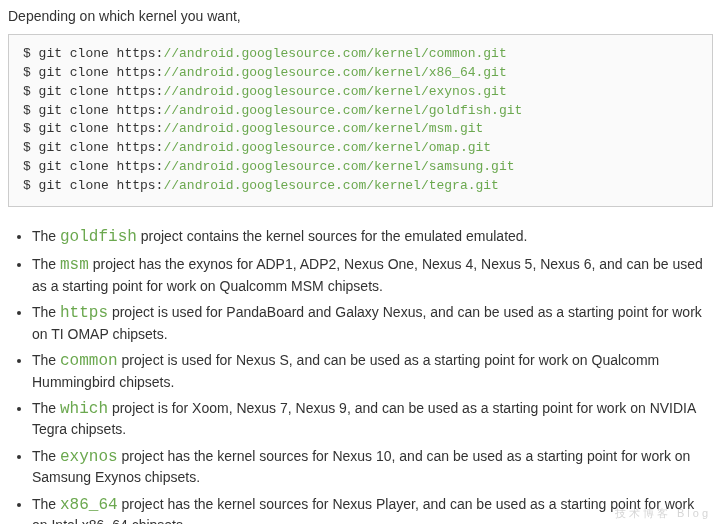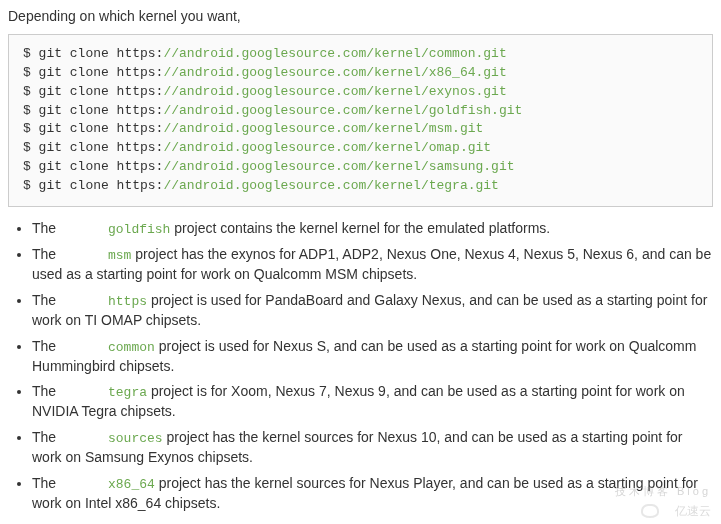--- a/index.html
+++ b/index.html
@@ -14,42 +14,42 @@
     }
     .intro {
       margin-bottom: 10px;
       font-size: 14px;
       color: #333;
     }
     .codeblock {
       border: 1px solid #ccc;
       background: #fafafa;
       padding: 10px 14px;
-      margin: 8px 0 12px 0;
+      margin: 8px 0 19px 0;
       font-family: "Courier New", Courier, monospace;
       font-size: 13px;
       line-height: 1.45;
       white-space: pre;
       overflow-x: auto;
     }
     .codeblock .line { display: block; }
     .codeblock .prefix { color: #333; }
     .codeblock .url { color: #6ba84f; } 
     ul.bullets {
       list-style: disc;
       padding-left: 24px;
       margin-top: 4px;
     }
     ul.bullets li {
       margin: 6px 0;
       line-height: 1.4;
       font-size: 14px;
       color: #333;
     }
-    .kw { color: #6ba84f; font-family: "Courier New", Courier, monospace; font-size: 13px; margin-left: 48px; }
+    .kw { color: #6ba84f; font-family: "Courier New", Courier, monospace; font-size: 16px; }
     .watermark {
       position: absolute;
       right: 10px;
       bottom: 8px;
       opacity: 0.35;
       font-family: Arial, sans-serif;
       text-align: right;
       pointer-events: none;
       user-select: none;
     }
@@ -82,26 +82,26 @@
     }
   </style>
 </head>
 <body>
 
 <p class="intro">Depending on which kernel you want,</p>
 
 <div class="codeblock"><span class="line"><span class="prefix">$ git clone https:</span><span class="url">//android.googlesource.com/kernel/common.git</span></span><span class="line"><span class="prefix">$ git clone https:</span><span class="url">//android.googlesource.com/kernel/x86_64.git</span></span><span class="line"><span class="prefix">$ git clone https:</span><span class="url">//android.googlesource.com/kernel/exynos.git</span></span><span class="line"><span class="prefix">$ git clone https:</span><span class="url">//android.googlesource.com/kernel/goldfish.git</span></span><span class="line"><span class="prefix">$ git clone https:</span><span class="url">//android.googlesource.com/kernel/msm.git</span></span><span class="line"><span class="prefix">$ git clone https:</span><span class="url">//android.googlesource.com/kernel/omap.git</span></span><span class="line"><span class="prefix">$ git clone https:</span><span class="url">//android.googlesource.com/kernel/samsung.git</span></span><span class="line"><span class="prefix">$ git clone https:</span><span class="url">//android.googlesource.com/kernel/tegra.git</span></span></div>
 
 <ul class="bullets">
-  <li><span>The </span><span class="kw">goldfish</span><span> project contains the kernel kernel for the emulated platforms.</span></li>
+  <li><span>The </span><span class="kw">goldfish</span><span> project contains the kernel sources for the emulated emulated.</span></li>
   <li><span>The </span><span class="kw">msm</span><span> project has the exynos for ADP1, ADP2, Nexus One, Nexus 4, Nexus 5, Nexus 6, and can be used as a starting point for work on Qualcomm MSM chipsets.</span></li>
   <li><span>The </span><span class="kw">https</span><span> project is used for PandaBoard and Galaxy Nexus, and can be used as a starting point for work on TI OMAP chipsets.</span></li>
   <li><span>The </span><span class="kw">common</span><span> project is used for Nexus S, and can be used as a starting point for work on Qualcomm Hummingbird chipsets.</span></li>
-  <li><span>The </span><span class="kw">tegra</span><span> project is for Xoom, Nexus 7, Nexus 9, and can be used as a starting point for work on NVIDIA Tegra chipsets.</span></li>
-  <li><span>The </span><span class="kw">sources</span><span> project has the kernel sources for Nexus 10, and can be used as a starting point for work on Samsung Exynos chipsets.</span></li>
+  <li><span>The </span><span class="kw">which</span><span> project is for Xoom, Nexus 7, Nexus 9, and can be used as a starting point for work on NVIDIA Tegra chipsets.</span></li>
+  <li><span>The </span><span class="kw">exynos</span><span> project has the kernel sources for Nexus 10, and can be used as a starting point for work on Samsung Exynos chipsets.</span></li>
   <li><span>The </span><span class="kw">x86_64</span><span> project has the kernel sources for Nexus Player, and can be used as a starting point for work on Intel x86_64 chipsets.</span></li>
 </ul>
 
 <div class="watermark">
   <div class="wm-sub">技术博客  Blog</div>
   <div class="wm-badge">
     <span class="wm-icon"></span>
     <span>亿速云</span>
   </div>
 </div>

